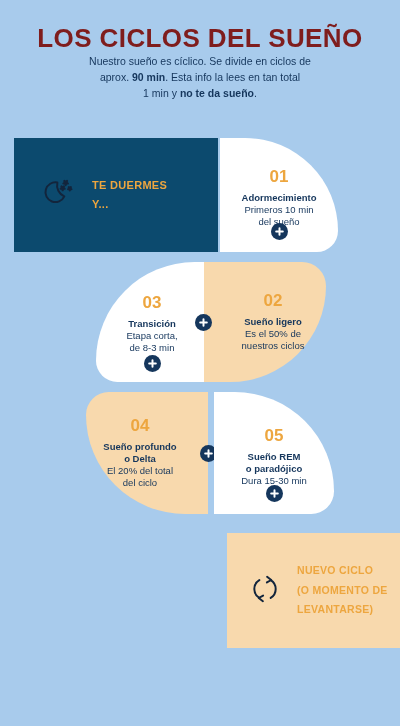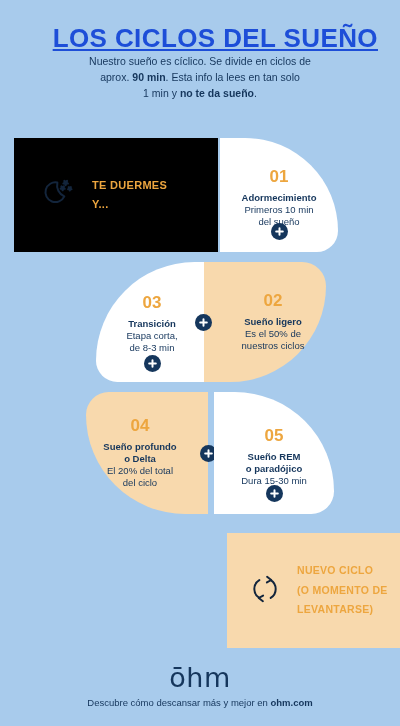--- a/index.html
+++ b/index.html
@@ -22,25 +22,24 @@
   
   .header {
     position: absolute;
     top: 0; left: 0;
     width: 400px;
     padding: 24px 22px 0 22px;
   }
   .title {
     font-size: 26px;
     font-weight: bold;
-    color: #1d4ed8;
+    color: #7f1d1d;
     letter-spacing: 0.4px;
     line-height: 1.1;
-    text-align: right;
-    text-decoration: underline;
+    text-align: center;
   }
   .subtitle {
     font-size: 10.5px;
     line-height: 1.55;
     color: #15365c;
     text-align: center;
     padding: 0 18px;
   }
   .subtitle b { font-weight: bold; }
 
@@ -93,21 +92,21 @@
     align-items: center;
     justify-content: center;
   }
   .plus svg { display: block; }
 
   
   .intro {
     position: absolute;
     left: 14px; top: 0;
     width: 204px; height: 114px;
-    background: #000000;
+    background: #0c4a6e;
     display: flex;
     align-items: center;
     gap: 12px;
     padding-left: 28px;
   }
   .intro-label {
     font-size: 11px;
     font-weight: bold;
     color: #eda63f;
     line-height: 1.7;
@@ -205,21 +204,21 @@
 </style>
 </head>
 <body>
 
 <div id="infographic">
 
   <div class="header">
     <div class="title">LOS CICLOS DEL SUEÑO</div>
     <div class="subtitle">
       <span>Nuestro sueño es cíclico. Se divide en ciclos de</span><br>
-      <span>aprox. </span><b>90 min</b><span>. Esta info la lees en tan solo</span><br>
+      <span>aprox. </span><b>90 min</b><span>. Esta info la lees en tan total</span><br>
       <span>1 min y </span><b>no te da sueño</b><span>.</span>
     </div>
   </div>
 
   <div class="stage">
 
     <div class="intro">
       <span>
         <svg width="38" height="38" viewBox="0 0 40 40">
           <path class="icon-dark" d="M23.5 23.5 A10.4 10.4 0 1 1 16.2 9.0 A12.6 12.6 0 0 0 23.5 23.5 Z"></path>
@@ -306,20 +305,14 @@
         <path class="icon-dark" d="M16.8 31.9 L12.4 28.5 L17.0 25.9"></path>
       </svg>
     </span>
     <div class="outro-label">
       <div>NUEVO CICLO</div>
       <div>(O MOMENTO DE</div>
       <div>LEVANTARSE)</div>
     </div>
   </div>
 
-  <div class="footer">
-    <div class="logo">ōhm</div>
-    <div class="tagline">
-      <span>Descubre cómo descansar más y mejor en </span><b>ohm.com</b>
-    </div>
-  </div>
 
 </div>
 
 </body></html>

